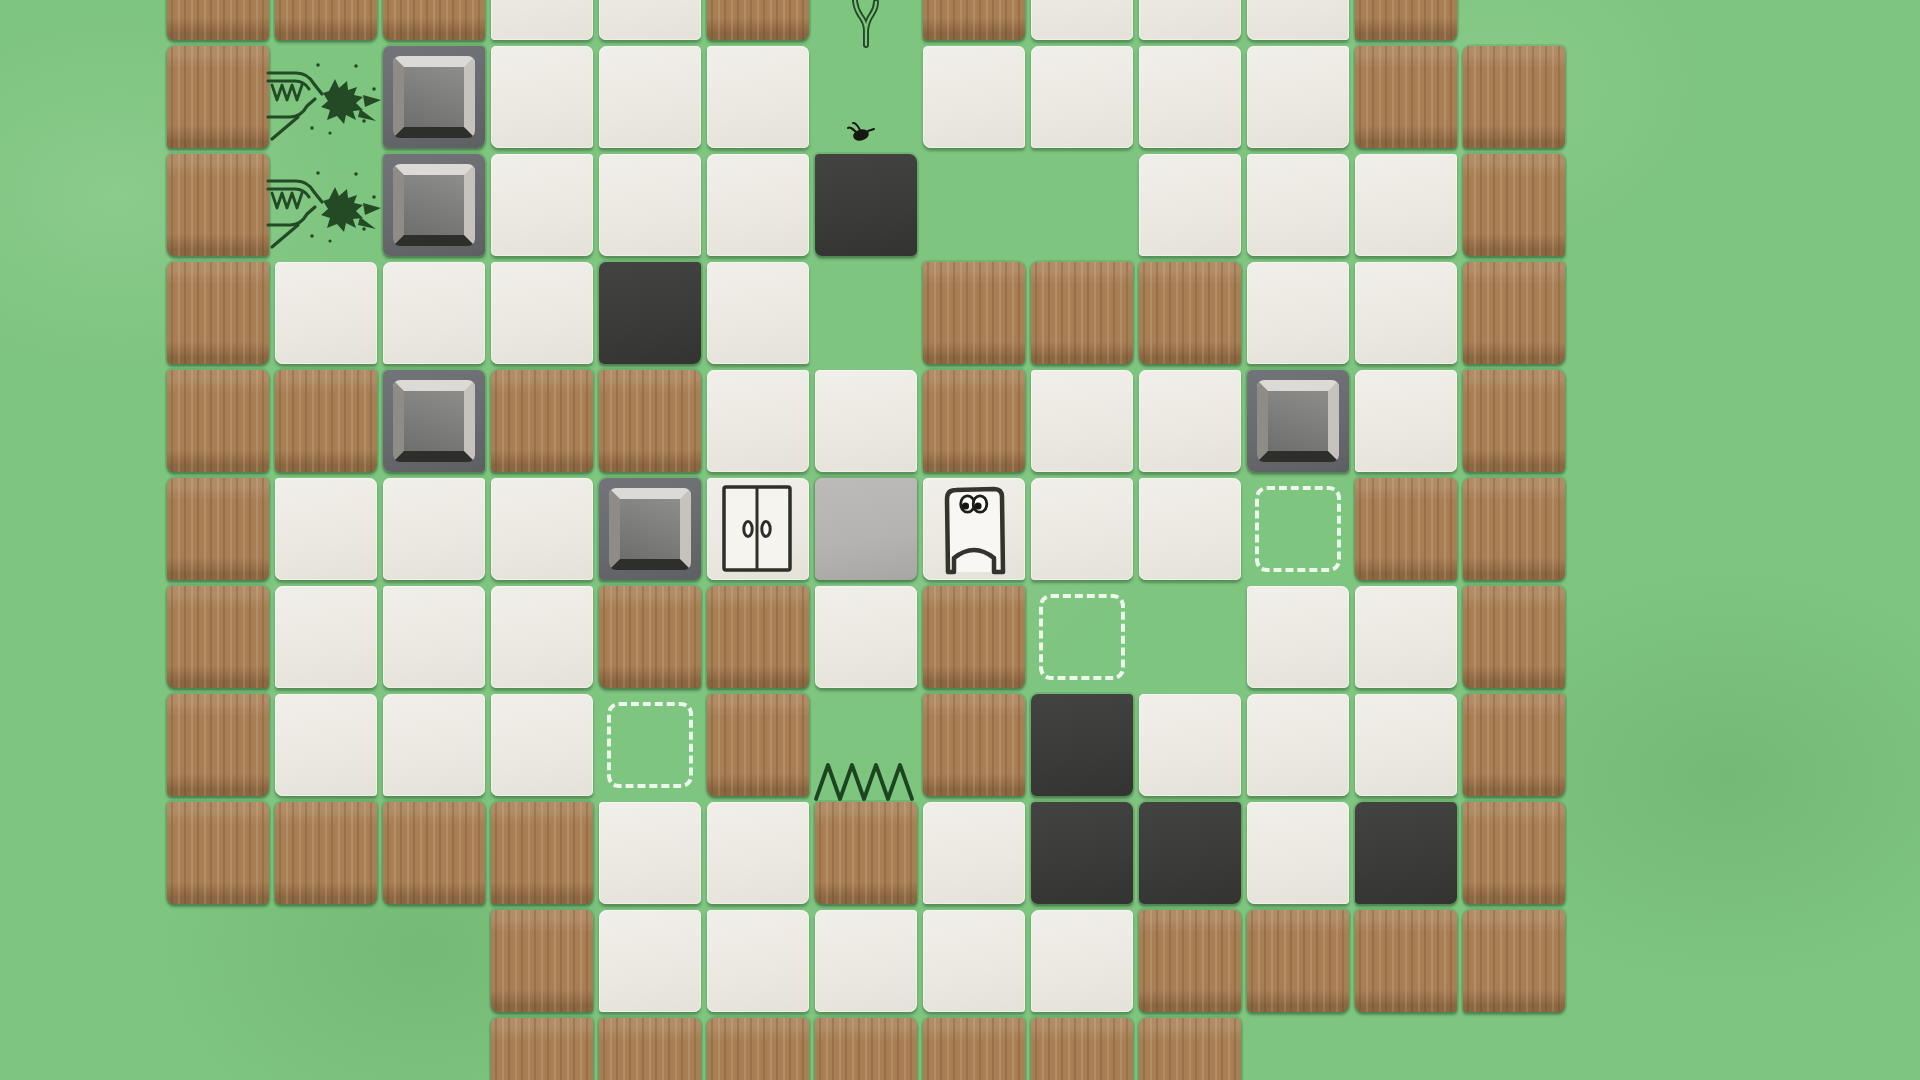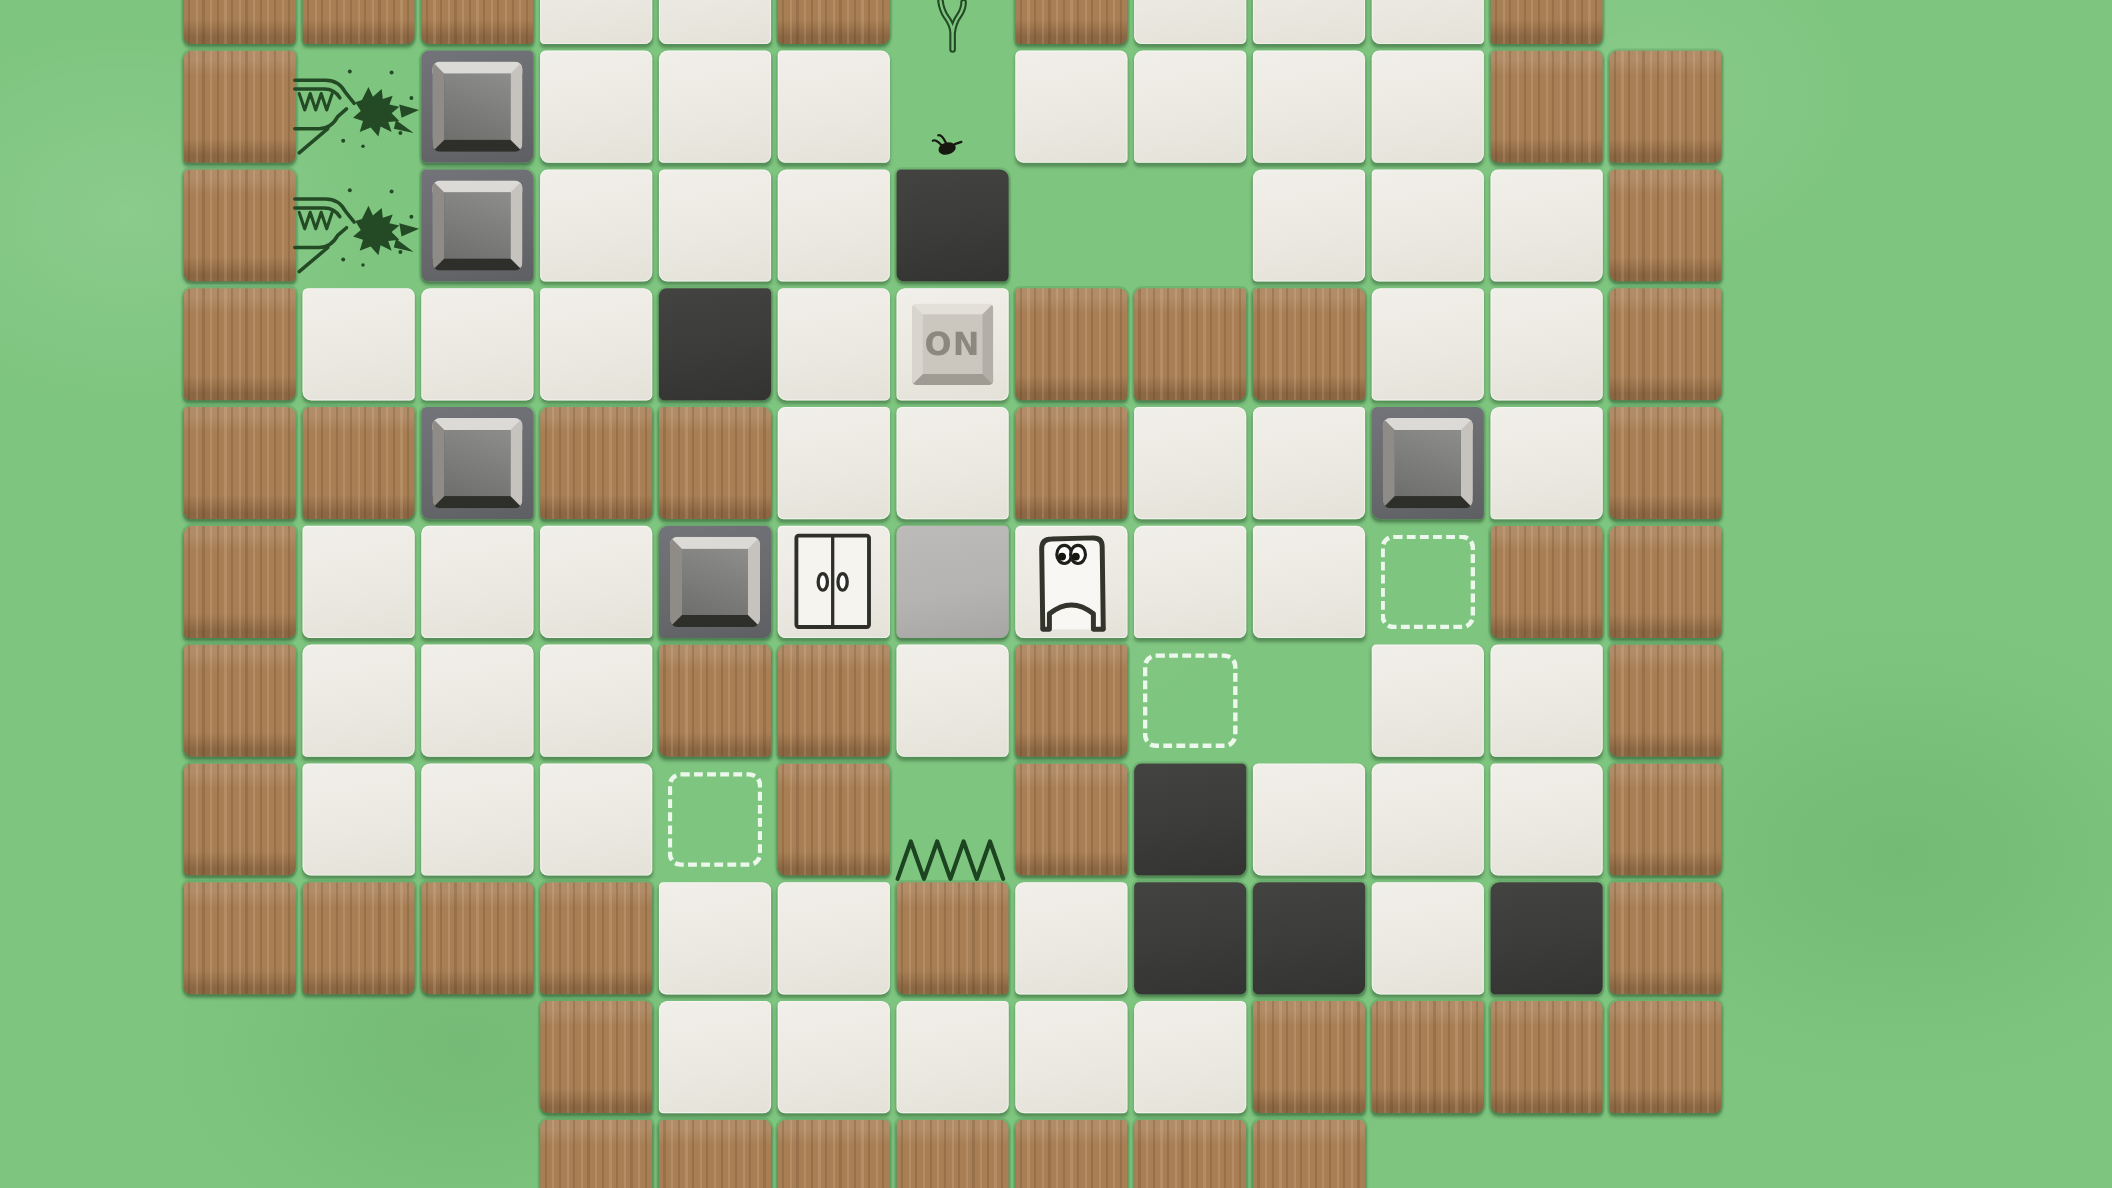--- a/index.html
+++ b/index.html
@@ -82,25 +82,20 @@
     <div class="tile floor v3" style="left: 1139px; top: 154px;"></div>
     <div class="tile floor v0" style="left: 1247px; top: 154px;"></div>
     <div class="tile floor v1" style="left: 1355px; top: 154px;"></div>
     <div class="tile wood v2" style="left: 1463px; top: 154px;"></div>
     <div class="tile wood v1" style="left: 167px; top: 262px;"></div>
     <div class="tile floor v2" style="left: 275px; top: 262px;"></div>
     <div class="tile floor v3" style="left: 383px; top: 262px;"></div>
     <div class="tile floor v0" style="left: 491px; top: 262px;"></div>
     <div class="tile dark v1" style="left: 599px; top: 262px;"></div>
     <div class="tile floor v2" style="left: 707px; top: 262px;"></div>
-    <div class="tile floor v3" style="left: 815px; top: 262px;">
-      <div class="onbtn">
-        <span>ON</span>
-      </div>
-    </div>
     <div class="tile wood v0" style="left: 923px; top: 262px;"></div>
     <div class="tile wood v1" style="left: 1031px; top: 262px;"></div>
     <div class="tile wood v2" style="left: 1139px; top: 262px;"></div>
     <div class="tile floor v3" style="left: 1247px; top: 262px;"></div>
     <div class="tile floor v0" style="left: 1355px; top: 262px;"></div>
     <div class="tile wood v1" style="left: 1463px; top: 262px;"></div>
     <div class="tile wood v0" style="left: 167px; top: 370px;"></div>
     <div class="tile wood v1" style="left: 275px; top: 370px;"></div>
     <div class="tile pad v2" style="left: 383px; top: 370px;">
       <div class="block"></div>

